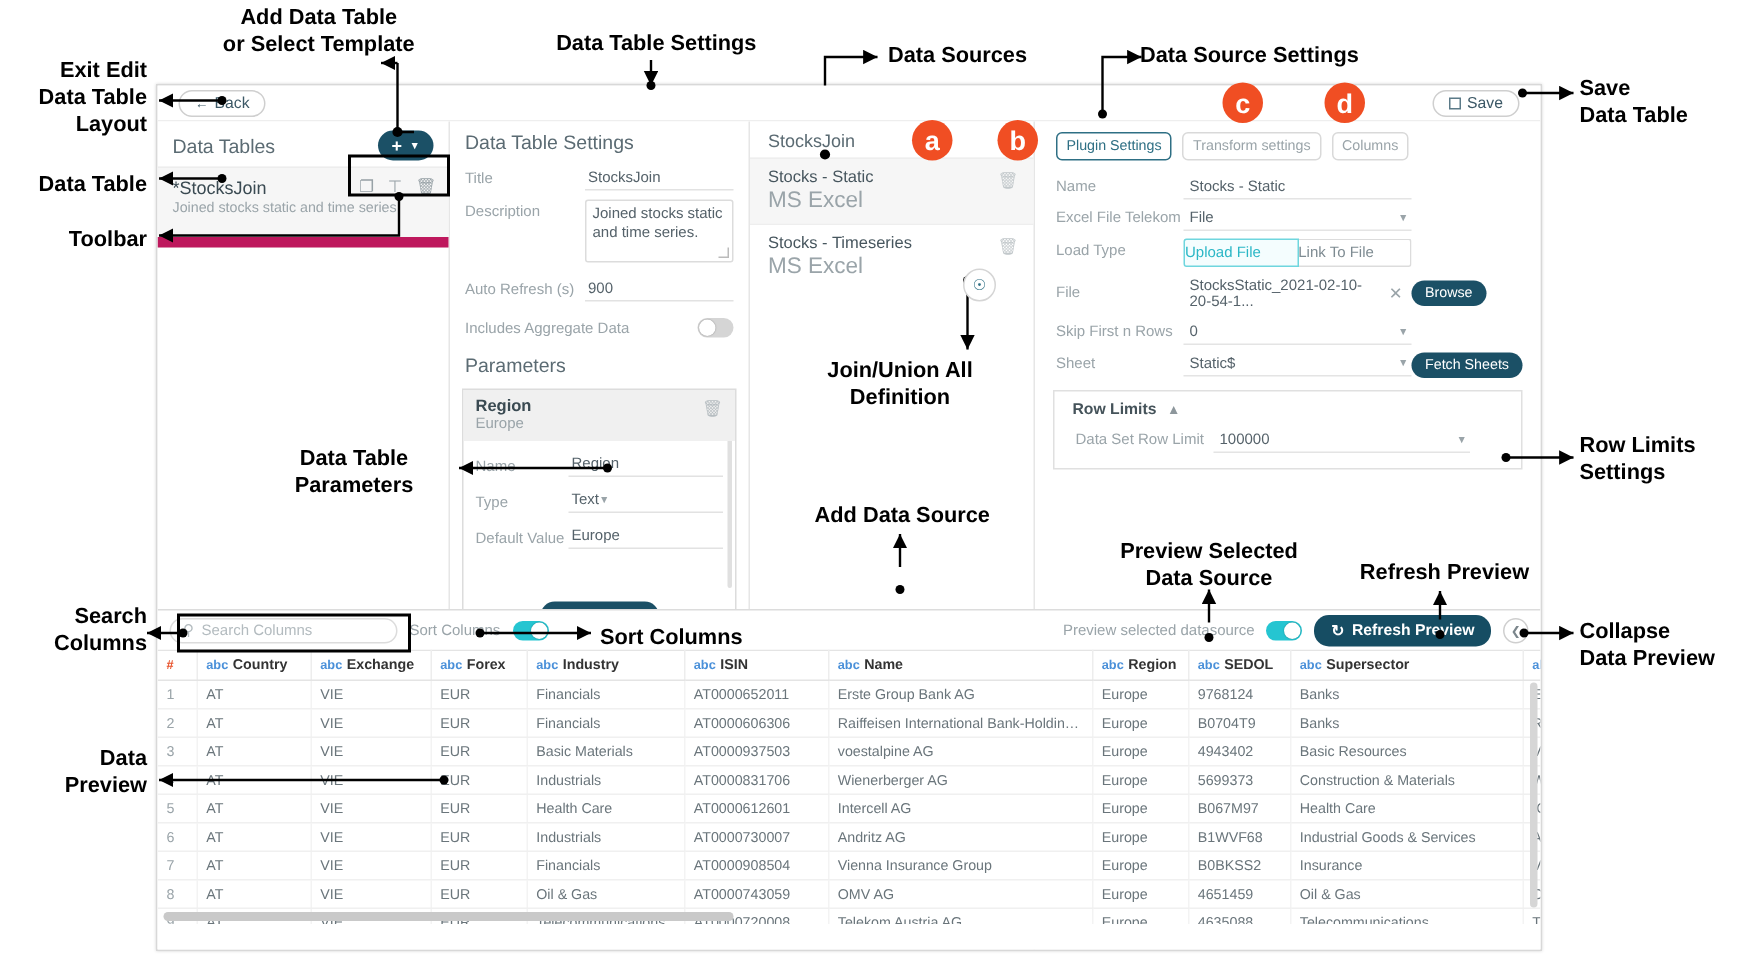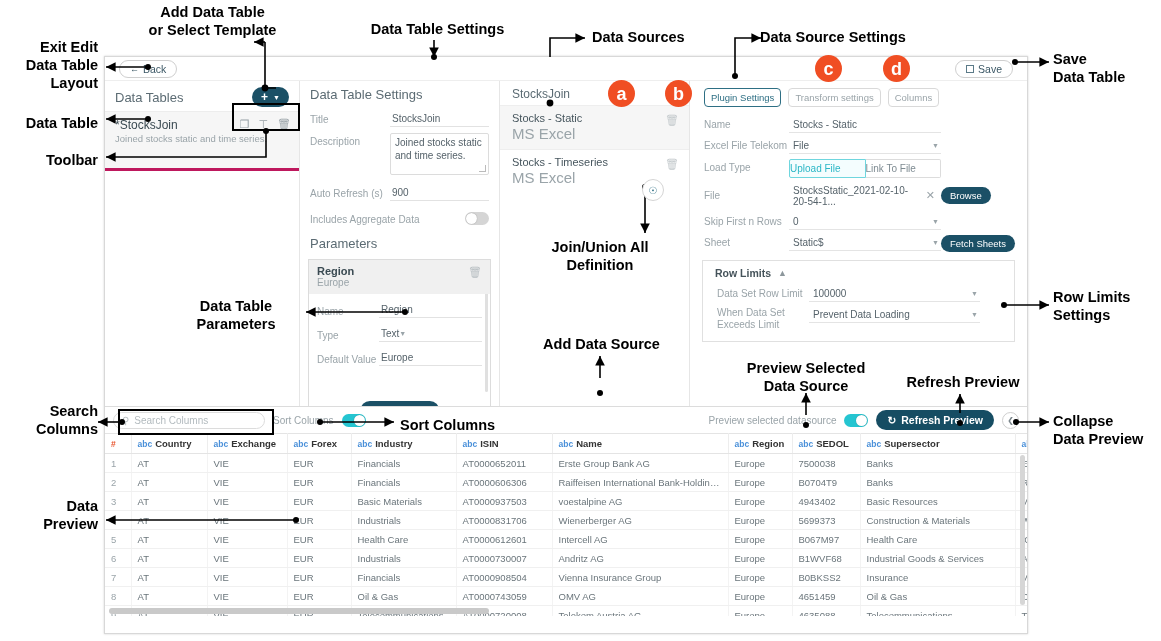--- a/index.html
+++ b/index.html
@@ -57,22 +57,22 @@
   #col-tables { position:absolute; left:0; top:24px; width:195px; bottom:0; border-right:1px solid #e6e6e6; background:#fff; }
   .col-head { display:flex; align-items:center; justify-content:space-between; padding:6px 10px 4px 10px; }
   .col-title { font-size:13px; color:#5b6b73; }
   #add-dt {
     background:#1b5066; color:#fff; border-radius:11px; height:20px;
     display:flex; align-items:center; gap:5px; padding:0 9px;
     font-size:12px; font-weight:bold; cursor:pointer;
   }
   #add-dt .caret { font-size:7px; }
   .dt-row {
-    position:relative; padding:6px 10px 24px 10px; background:#f6f6f6;
-    border-top:1px solid #ededed; border-bottom:3px solid #be185d;
+    position:relative; padding:6px 10px 14px 10px; background:#f6f6f6;
+    border-top:1px solid #ededed; border-bottom:7px solid #be185d;
   }
   .dt-name { font-size:12px; color:#3a4a52; }
   .dt-desc { font-size:9.5px; color:#9aa4a9; margin-top:1px; }
   .dt-tools { position:absolute; right:8px; top:6px; display:flex; gap:9px; color:#98a2a7; font-size:11px; }
 
   
   #col-settings { position:absolute; left:195px; top:24px; width:200px; bottom:0; border-right:1px solid #e6e6e6; background:#fff; padding:6px 0 0 0;}
   .sec-title { font-size:13px; color:#5b6b73; padding:0 10px 6px 10px; }
   .frow { display:flex; align-items:flex-start; padding:3px 10px 3px 10px; }
   .flabel { width:80px; flex:0 0 80px; color:#9aa4a9; font-size:10px; padding-top:3px; }
@@ -353,28 +353,20 @@
 
     <div id="rowlimits">
       <div id="rl-title">
         <span>Row Limits</span>
         <span style="font-size:9px;color:#8d979c;">▲</span>
       </div>
       <div class="srow">
         <div class="slabel" style="width:92px;flex:0 0 92px;">Data Set Row Limit</div>
         <div class="sval">
           <span>100000</span>
-          <span class="caretdn">▼</span>
-        </div>
-        <div style="width:20px;"></div>
-      </div>
-      <div class="srow" style="align-items:flex-start;">
-        <div class="slabel" style="width:92px;flex:0 0 92px;">When Data Set Exceeds Limit</div>
-        <div class="sval">
-          <span>Prevent Data Loading</span>
           <span class="caretdn">▼</span>
         </div>
         <div style="width:20px;"></div>
       </div>
     </div>
   </div>
 
   <div id="preview">
     <div id="prev-bar">
       <div id="search-cols">
@@ -427,21 +419,21 @@
         <tbody id="tbody">
             <tr>
               <td class="idx">1</td>
               <td>AT</td>
               <td>VIE</td>
               <td>EUR</td>
               <td>Financials</td>
               <td>AT0000652011</td>
               <td>Erste Group Bank AG</td>
               <td>Europe</td>
-              <td>7500038</td>
+              <td>9768124</td>
               <td>Banks</td>
               <td>ERST.VI</td>
             </tr>
             <tr>
               <td class="idx">2</td>
               <td>AT</td>
               <td>VIE</td>
               <td>EUR</td>
               <td>Financials</td>
               <td>AT0000606306</td>

